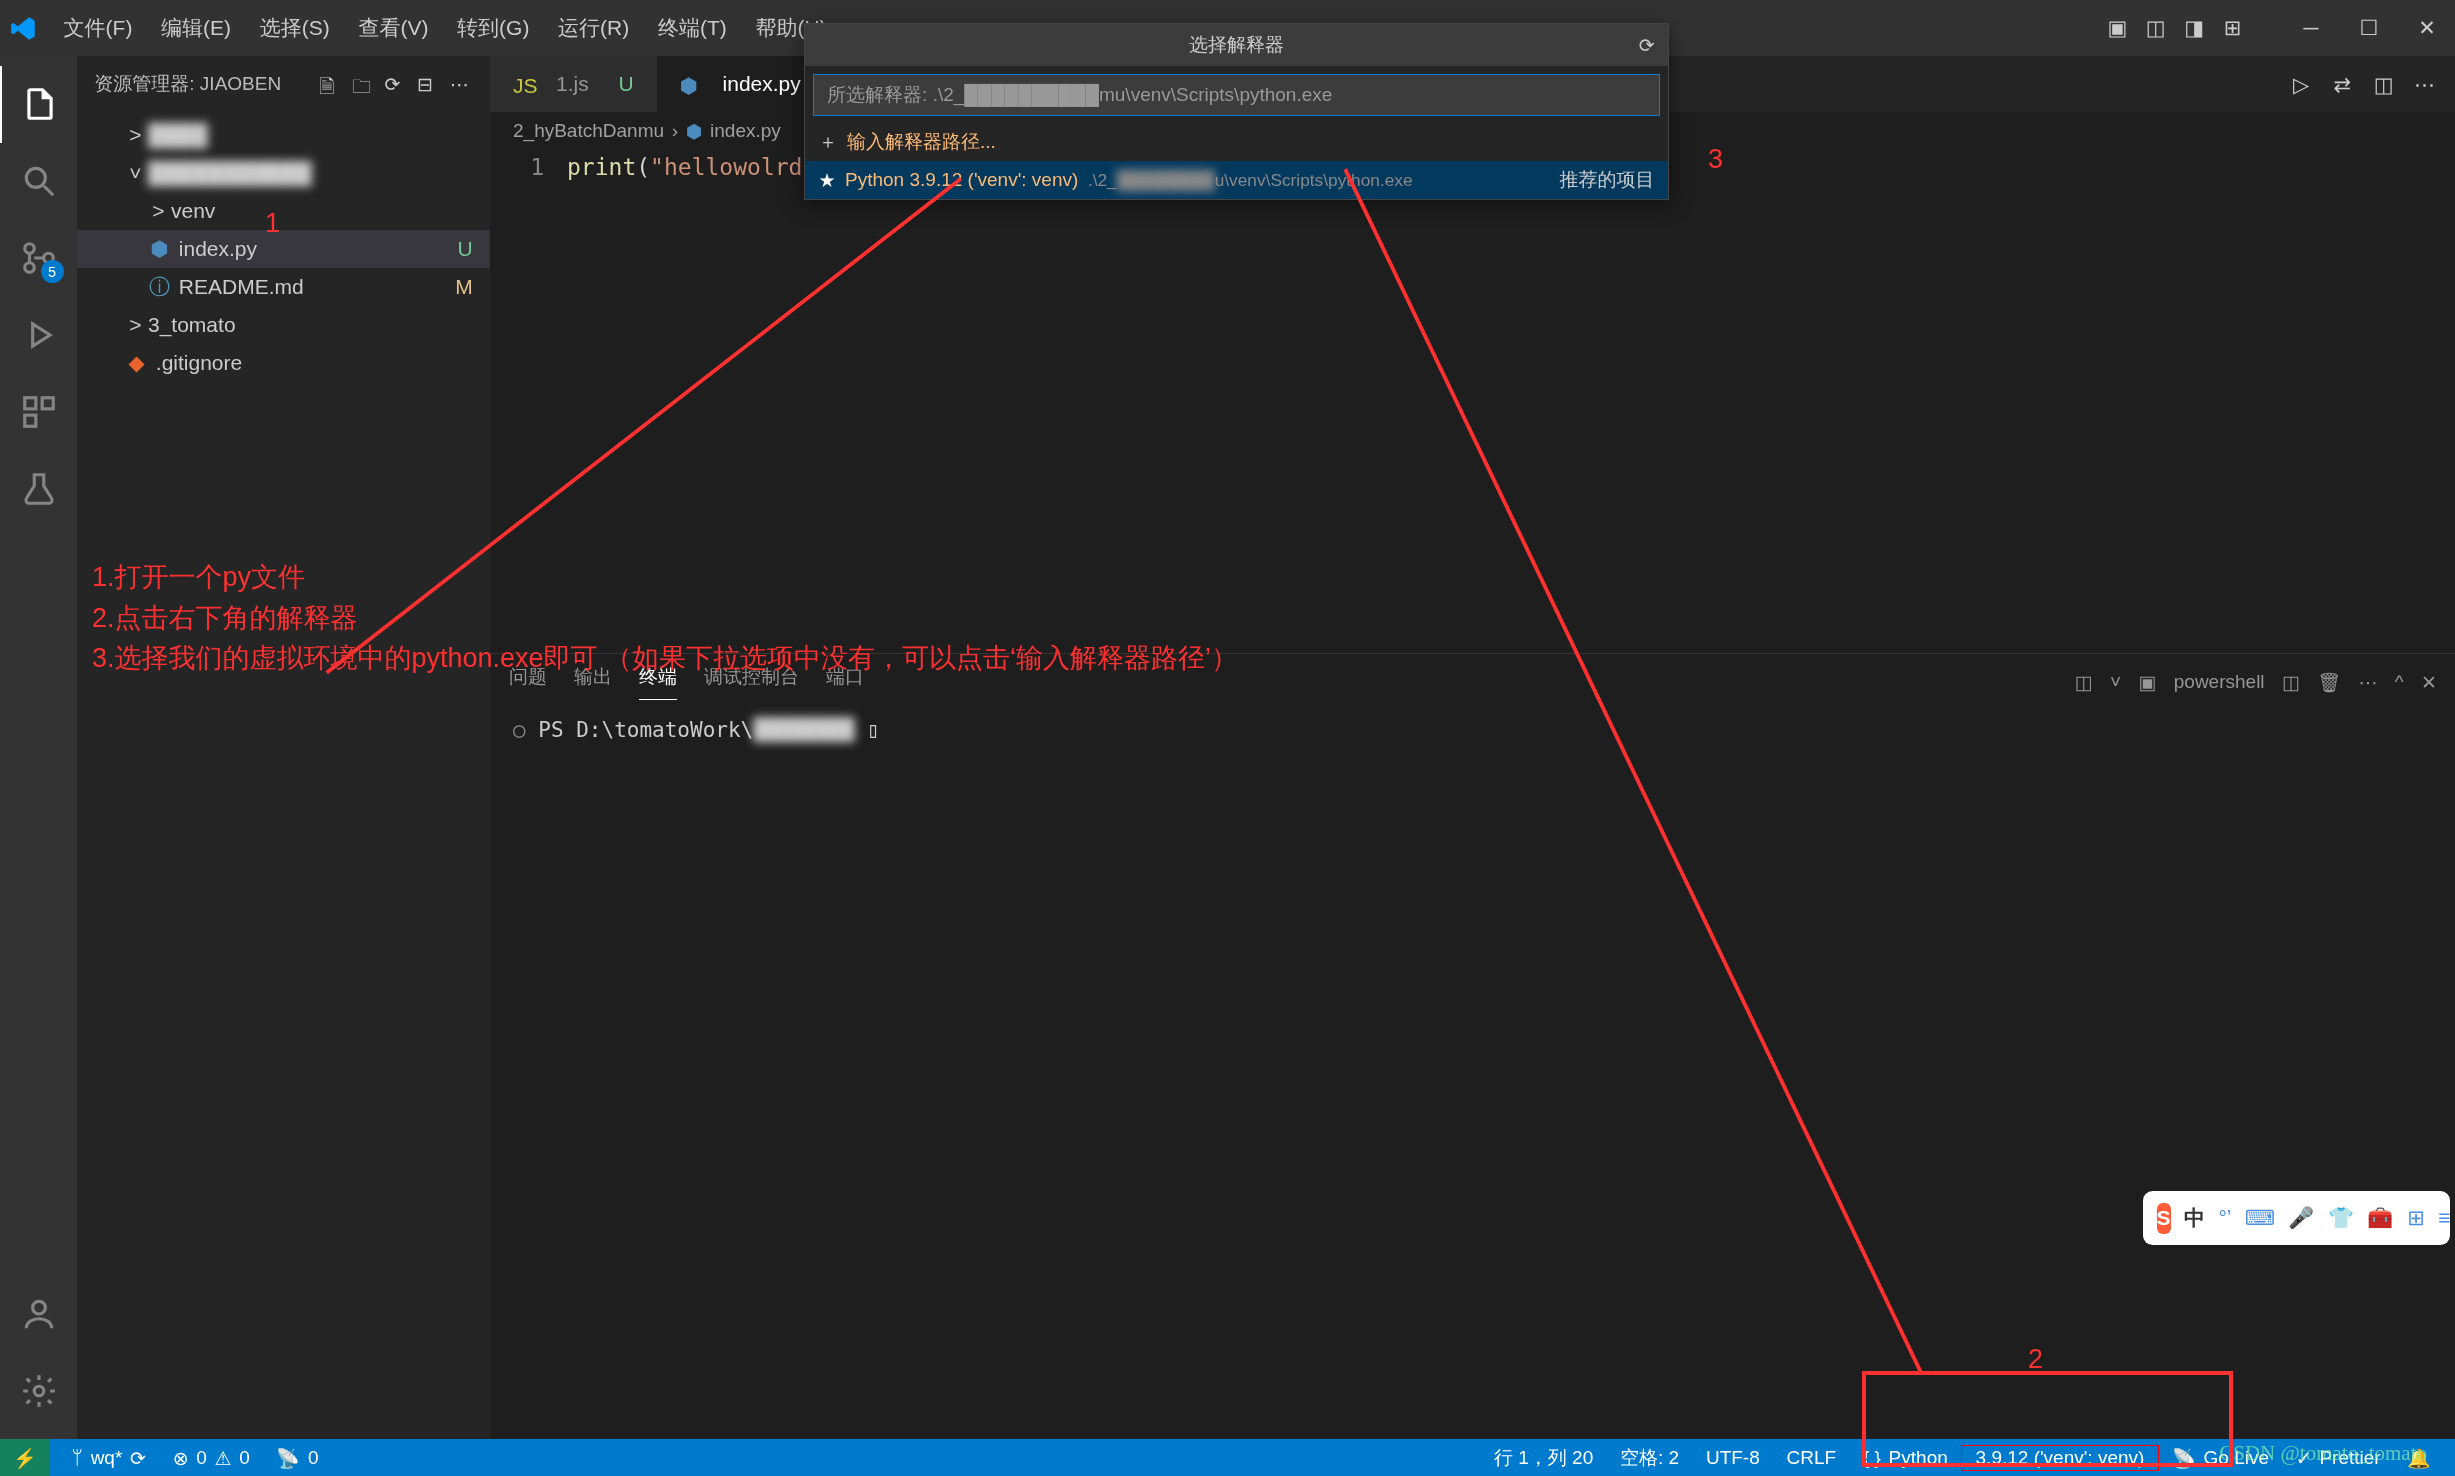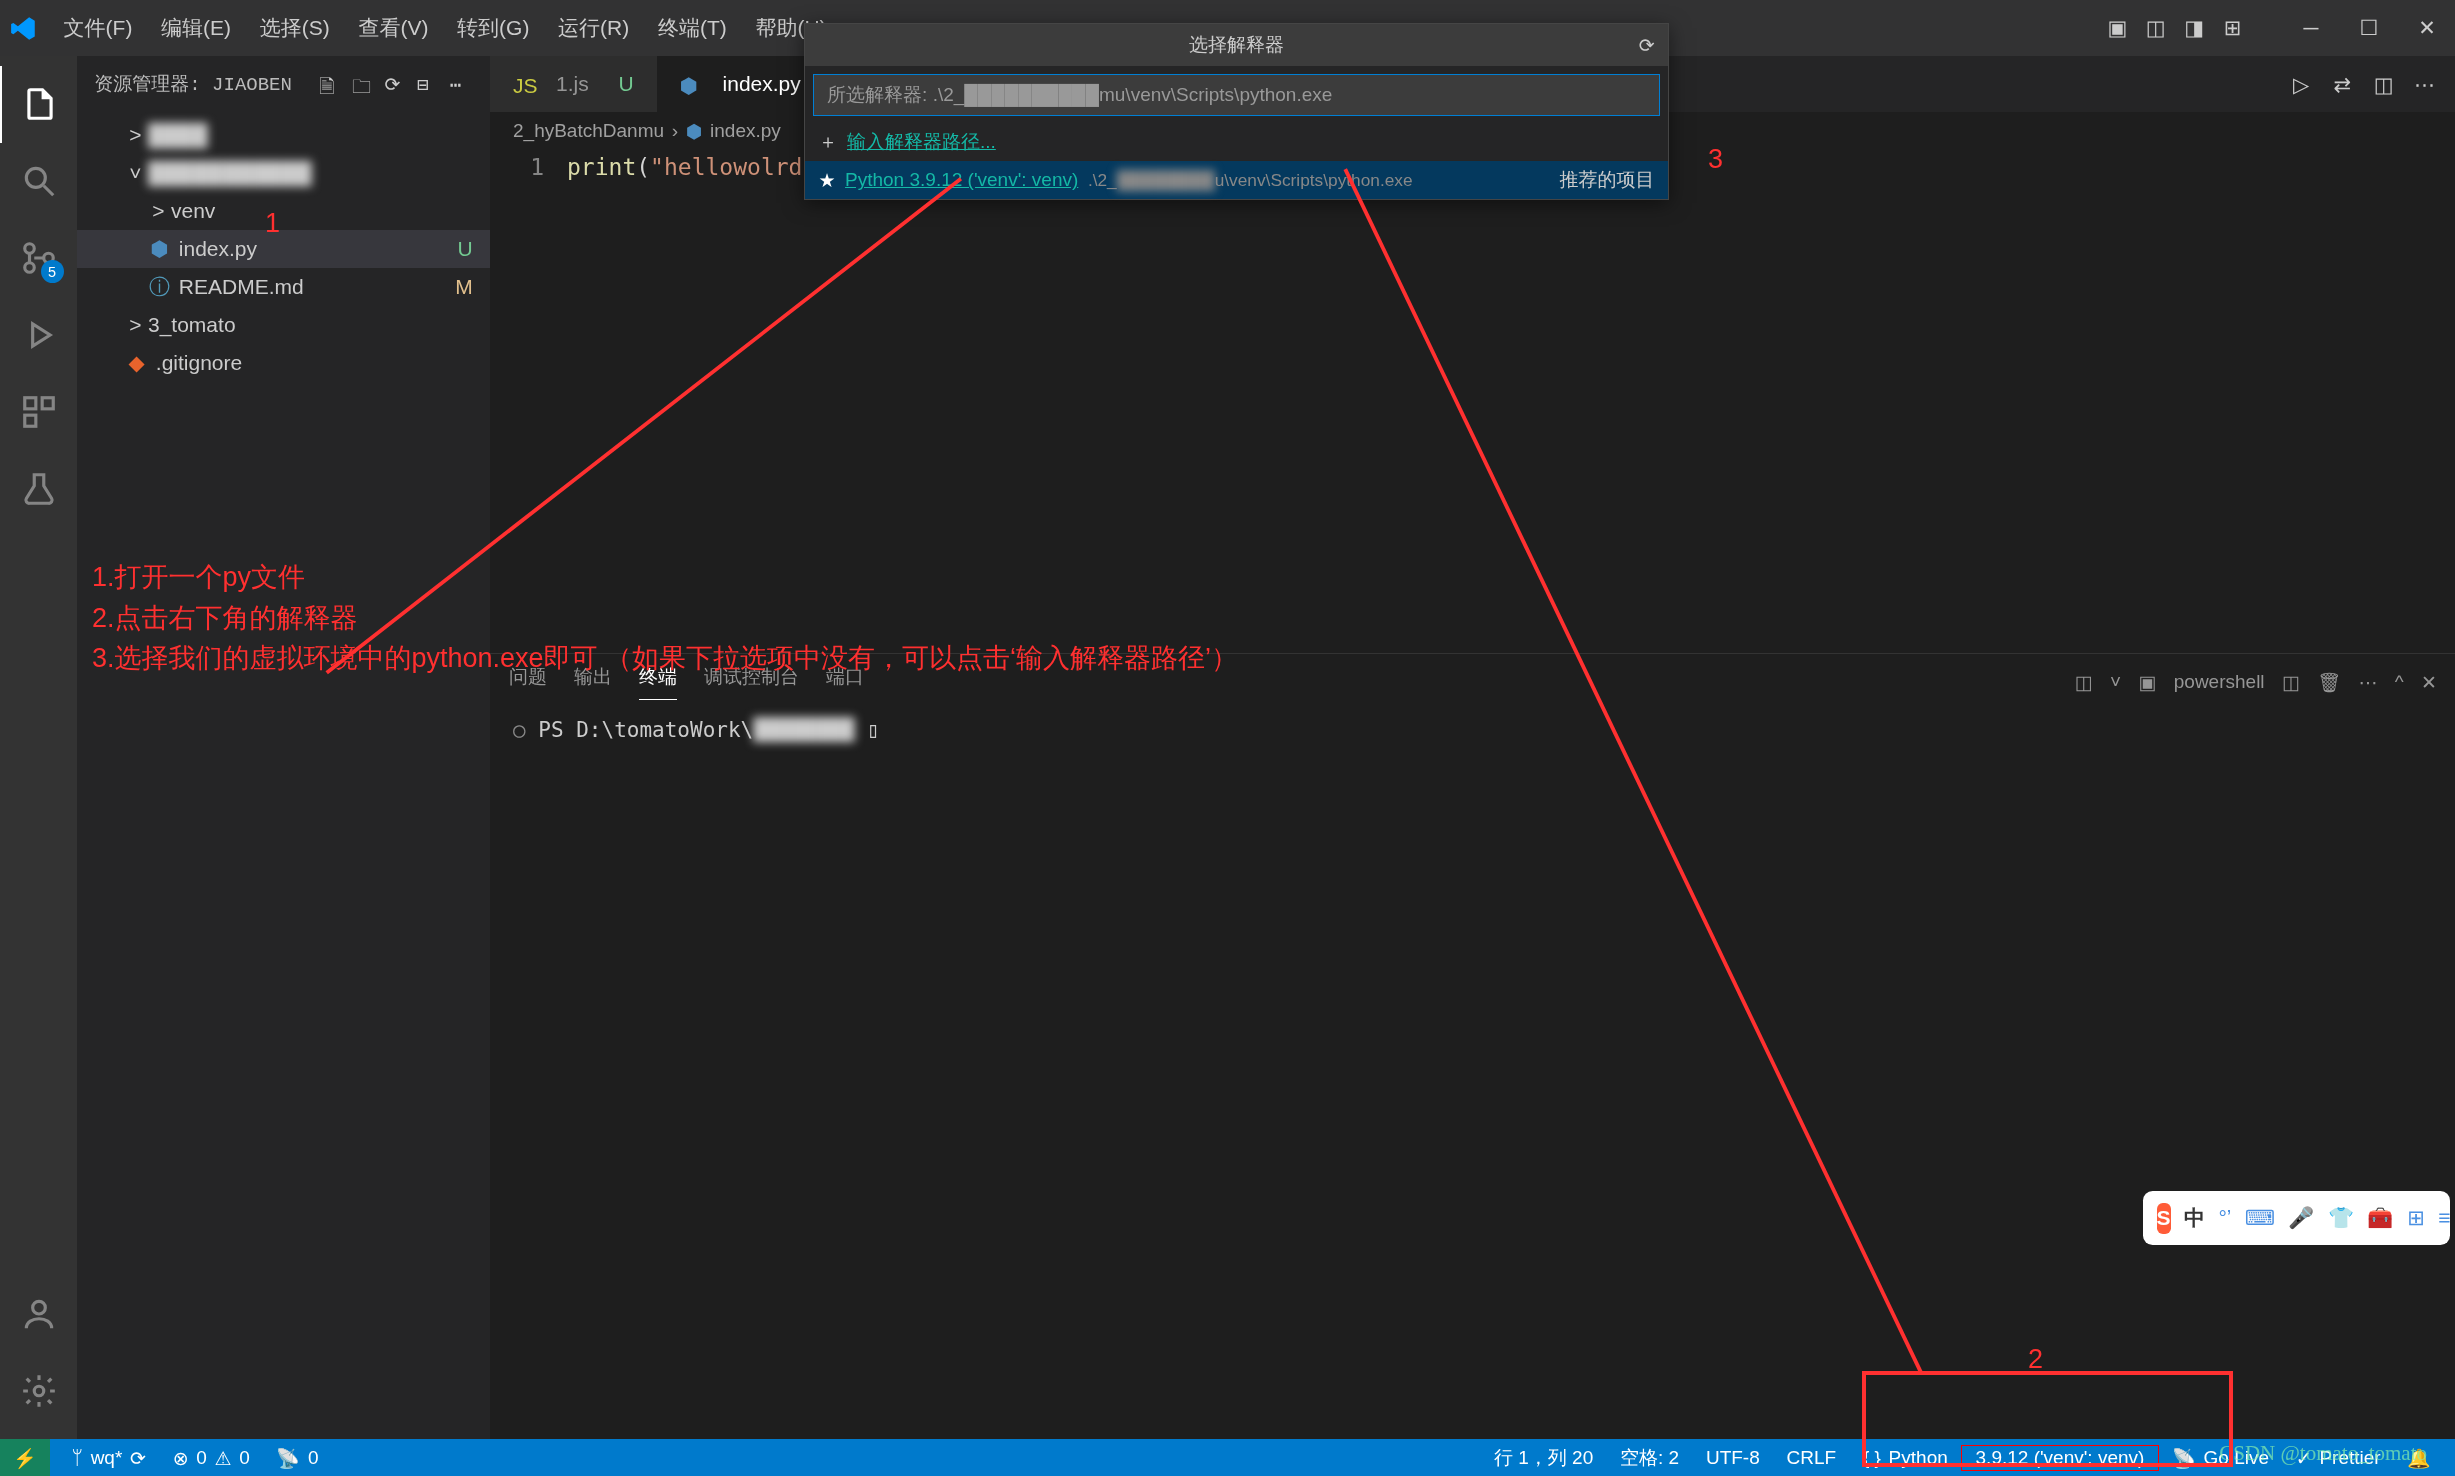--- a/index.html
+++ b/index.html
@@ -29,21 +29,21 @@
     .titlebar .win-btn { width: 58px; height: 56px; display: flex; align-items: center; justify-content: center; color:#ccc;}
     .titlebar .layout-icons { display:flex; gap:15.4px; margin-right:38px;}
     .titlebar .layout-icons .icn { width:23px;height:23px;display:flex;align-items:center;justify-content:center;color:#ccc;}
     .main { display: flex; height: calc(100% - 56px - 38px); }
     .activitybar { width: 77px; background: #333333; display: flex; flex-direction: column; align-items: center; padding-top: 9.6px;}
     .activitybar .act-icon { width: 77px; height: 77px; display: flex; align-items: center; justify-content: center; color: #858585; position: relative;}
     .activitybar .act-icon.active { color: #fff; border-left: 2.9px solid #fff; }
     .activitybar .bottom-icons { margin-top: auto; margin-bottom: 9.6px;}
     .badge { position:absolute; bottom:13.4px; right:13.4px; background:#007acc; color:#fff; border-radius:50%; width:23px;height:23px;font-size:14.4px;display:flex;align-items:center;justify-content:center;}
     .sidebar { width: 413px; background: #252526; display: flex; flex-direction: column;}
-    .sidebar-header { height: 56px; display: flex; align-items: center; padding: 0 17.3px; color: #bbbbbb; font-size: 19px; justify-content:space-between;font-family:Liberation Mono, monospace;}
+    .sidebar-header { height: 56px; display: flex; align-items: center; padding: 0 17.3px; color: #bbbbbb; font-size: 19px; justify-content:space-between;}
     .sidebar-header .sh-actions { display:flex; gap:9.6px;}
     .sidebar-header .sh-actions .icn{ width:23px;height:23px;color:#ccc;}
     .file-tree { flex: 1; padding-top: 3.8px; font-size: 21px;}
     .tree-item { height: 38px; display: flex; align-items: center; padding-left: 23px; color: #cccccc; position:relative;}
     .tree-item.active { background: #37373d; }
     .tree-item .chevron { width: 25px; display: inline-flex; justify-content: center;}
     .tree-item .file-icon { width: 27px; display:inline-flex; align-items:center; justify-content:center; margin-right:5.8px;}
     .tree-item .status { position:absolute; right: 17.3px; }
     .tree-item .blur { filter: blur(4.8px); }
     .indent1 { padding-left: 46px; }
@@ -73,21 +73,21 @@
     .statusbar .sb-right { margin-left:auto; display:flex;}
     .statusbar .sb-remote { background:#16825d; height:38px; padding:0 13.4px;display:flex;align-items:center;margin-left:-11.5px;margin-right:7.7px;}
     .interpreter-highlight { border:1.9px solid #f00; padding:1.9px 5.8px;}
     
     .picker { position: absolute; top: 23px; left: 804px; width: 865px; background: #252526; border: 1px solid #454545; box-shadow: 0 3.8px 19px rgba(0,0,0,0.5); z-index:100;}
     .picker-title { height:42px; display:flex; align-items:center; justify-content:center; background:#3c3c3c; color:#ccc; position:relative; font-size:19px;}
     .picker-title .reload { position:absolute; right:13.4px;}
     .picker-input { margin:7.7px; height:42px; background:#3c3c3c; border:1px solid #007fd4; padding:0 13.4px; color:#999; display:flex;align-items:center; font-size:19px;}
     .picker-row { height:38px; display:flex; align-items:center; padding:0 13.4px; gap:9.6px; font-size:19px;}
     .picker-row.selected { background:#04395e;}
-    .picker-row .pr-label { color:#14b8a6;text-decoration:underline;}
+    .picker-row .pr-label { color:#fdba74;}
     .picker-row .pr-path { color:#888; font-size:17.3px;}
     .picker-row .pr-tag { margin-left:auto; color:#3794ff;}
     .picker-row .blur { filter:blur(4.8px);}
     
     .anno { position: absolute; color: #ff3030; font-size: 27px; z-index:200; font-family:"Microsoft YaHei",sans-serif;}
     .anno-box { position:absolute; border:4.8px solid #ff3030; z-index:200;}
     svg.line-anno{ position:absolute; z-index:150; pointer-events:none;}
     
     .ime { position:absolute; right:5.8px; bottom:232px; width:307px;height:54px;background:#fff;border-radius:9.6px;display:flex;align-items:center;gap:13.4px;padding:0 13.4px;z-index:300;}
     .ime .ime-icon{width:31px;height:31px;display:flex;align-items:center;justify-content:center;}

